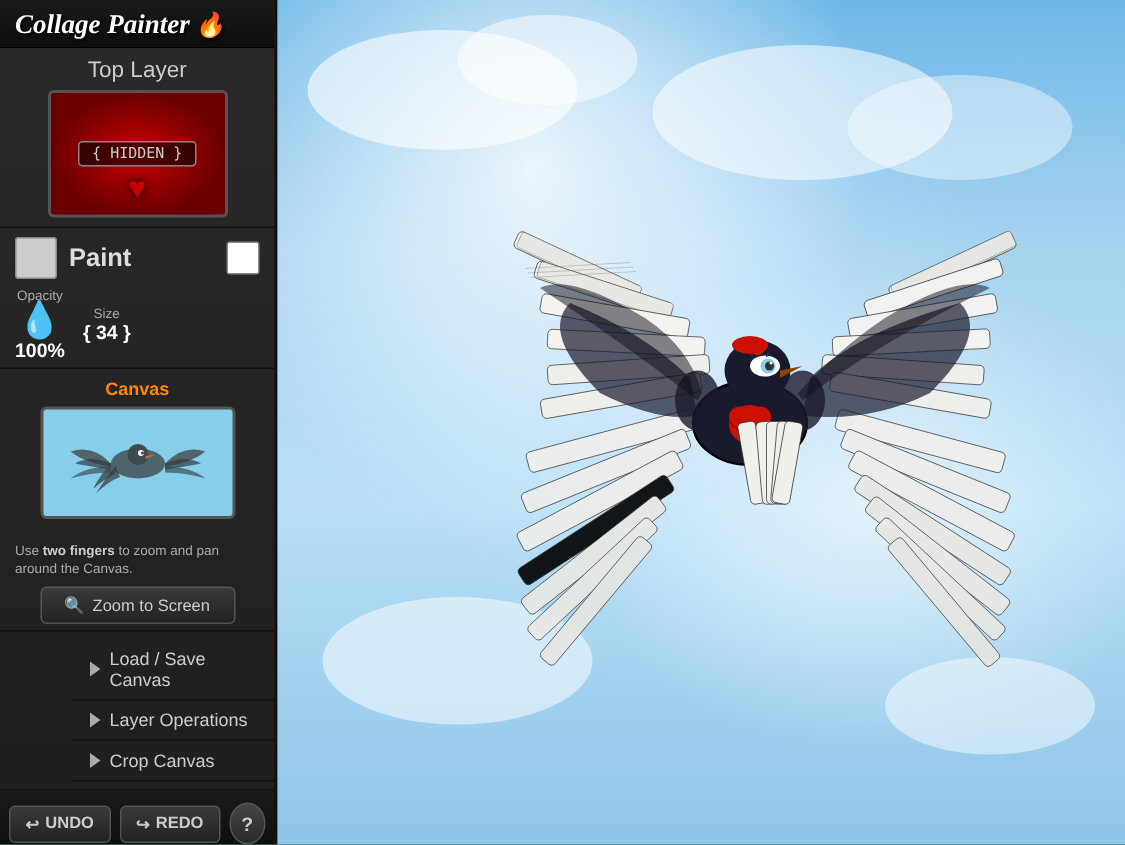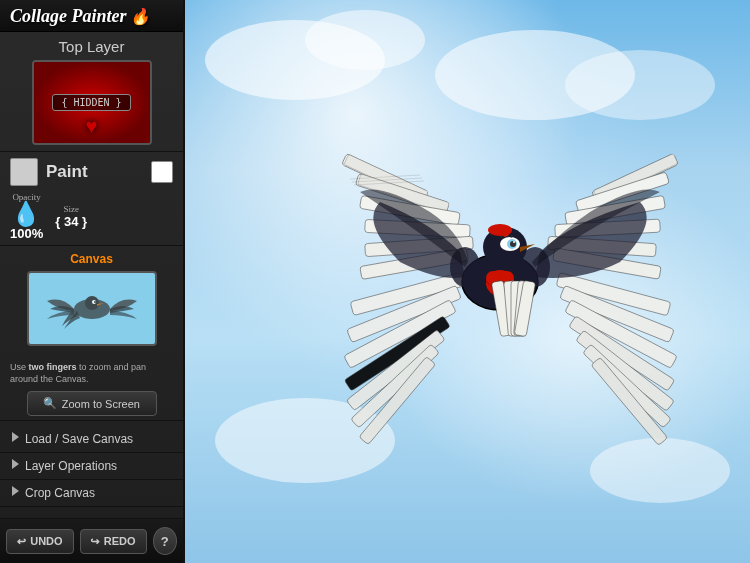--- a/index.html
+++ b/index.html
@@ -131,21 +131,20 @@
       align-items: center;
     }
     .opacity-group, .size-group {
       display: flex;
       flex-direction: column;
       align-items: center;
     }
     .opacity-group label, .size-group label {
       font-size: 9px;
       color: #aaa;
-      font-family: Liberation Serif, serif;
     }
     .opacity-group .val, .size-group .val {
       font-size: 13px;
       color: #fff;
       font-weight: bold;
     }
     #opacity-drop-icon {
       font-size: 24px;
       color: #fff;
       line-height: 1;
@@ -214,25 +213,26 @@
       cursor: pointer;
     }
 
     
     #accordion {
       flex: 1;
       padding: 5px 0;
     }
     .accordion-item {
       display: flex;
-      align-items: flex-start;
+      align-items: center;
       gap: 6px;
       padding: 6px 12px;
       cursor: pointer;
       border-bottom: 1px solid #111;
+      margin-left: 48px;
     }
     .acc-arrow {
       width: 0;
       height: 0;
       border-top: 5px solid transparent;
       border-bottom: 5px solid transparent;
       border-left: 7px solid #aaa;
       flex-shrink: 0;
     }
     .accordion-item span {

